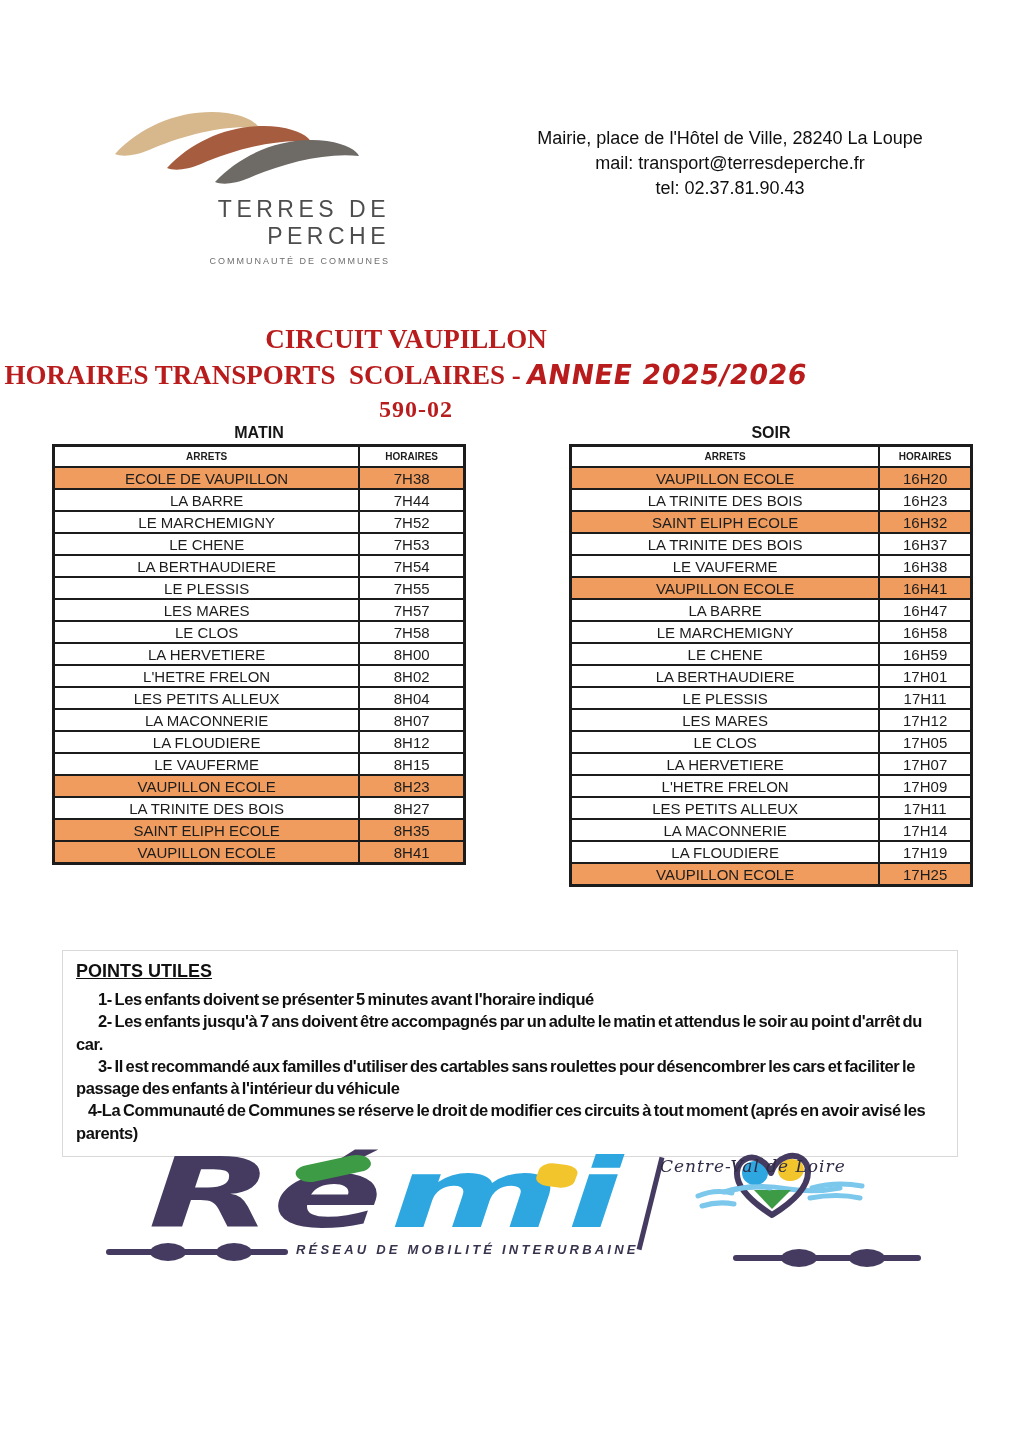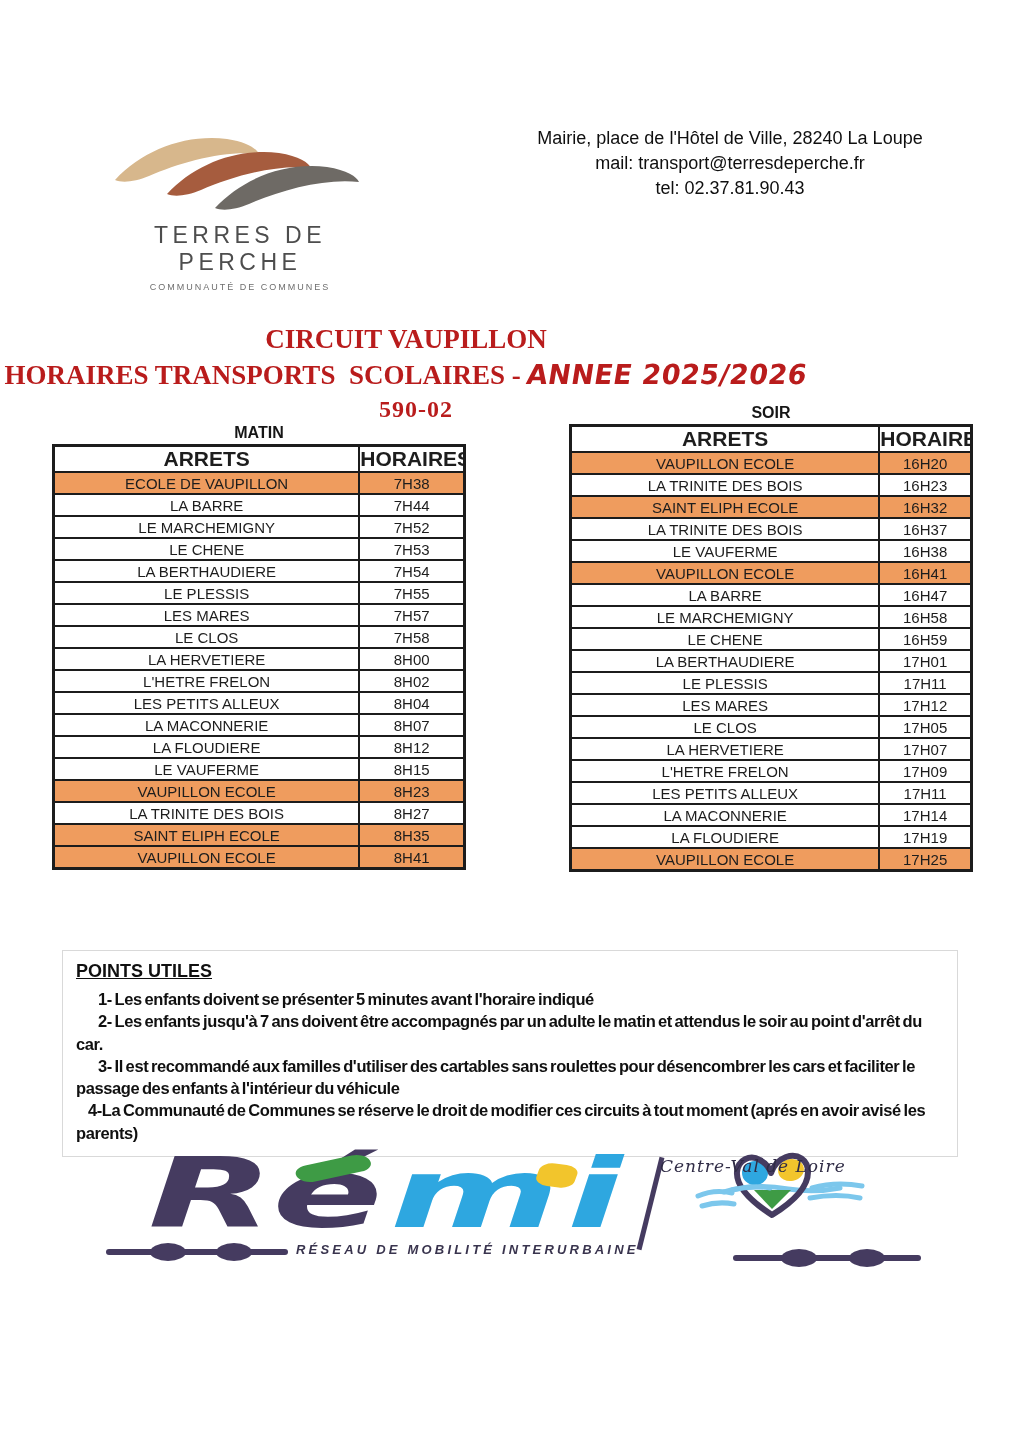--- a/index.html
+++ b/index.html
@@ -1,20 +1,20 @@
 <!DOCTYPE html>
 <html style="--highlight-orange: #EF9C5E; --table-border: #1c1c1c; --wave-tan: #D7B78C; --wave-rust: #A65C3E; --wave-gray: #6E6A65; --remi-purple: #453B60; --remi-blue: #2EA7E0; --remi-green: #3E9B45; --remi-yellow: #F2C52C; --heart-wave-blue: #7CC7EC;"><head>
 <meta charset="utf-8">
 <style>
   html,body{margin:0;padding:0;background:#ffffff;}
   .page{position:relative;width:1024px;height:1448px;background:#ffffff;overflow:hidden;
         font-family:"Liberation Sans",sans-serif;color:#111;}
 
   
-  .logo-block{position:absolute;left:90px;top:136px;width:300px;text-align:center;}
+  .logo-block{position:absolute;left:90px;top:110px;width:300px;text-align:right;}
   .logo-waves{display:block;margin:0 auto;}
   .wave-tan{fill:var(--wave-tan);}
   .wave-rust{fill:var(--wave-rust);}
   .wave-gray{fill:var(--wave-gray);}
   .logo-title{margin-top:8px;font-size:23px;letter-spacing:4.5px;color:#4d4d4d;font-weight:400;}
   .logo-subtitle{margin-top:6px;font-size:9px;letter-spacing:2px;color:#6e6e6e;font-weight:400;}
 
   .contact{position:absolute;left:500px;top:126px;width:460px;text-align:center;
            font-size:18px;line-height:1.4;color:#0f0f0f;}
 
@@ -26,24 +26,24 @@
   .title-year{display:inline-block;font-family:"DejaVu Sans",sans-serif;font-size:27px;
               font-weight:bold;transform:skewX(-9deg) scaleY(1.02);letter-spacing:0.5px;}
   .title-line3{font-size:24px;margin-top:5px;letter-spacing:1px;padding-left:20px;}
 
   
   .sched{position:absolute;}
   .sched-caption{text-align:center;font-weight:bold;font-size:16px;color:#161616;margin-bottom:2px;}
   table.timetable{border-collapse:collapse;width:100%;table-layout:fixed;border:3px solid var(--table-border);}
   .timetable th,.timetable td{border:2px solid var(--table-border);text-align:center;padding:0;height:20px;
       font-size:15px;color:#1d1d1d;overflow:hidden;white-space:nowrap;}
-  .timetable th{font-size:21px;font-weight:bold;height:19px;}
+  .timetable th{font-size:10px;font-weight:bold;height:19px;}
   tr.hl td{background:var(--highlight-orange);}
   .m-pos{left:52px;top:424px;width:414px;}
-  .s-pos{left:537px;top:404px;width:404px;padding-left:32px;}
+  .s-pos{left:537px;top:424px;width:404px;padding-left:32px;}
 
   
   .notes{position:absolute;left:62px;top:950px;width:868px;border:1px solid #d9d9d9;
          padding:10px 13px 12px 13px;color:#101010;}
   .notes-title{font-size:18px;font-weight:bold;text-decoration:underline;margin:0 0 6px 0;}
   .notes p{margin:0;font-size:16.5px;font-weight:bold;line-height:1.35;
            letter-spacing:-0.4px;word-spacing:-1.5px;text-indent:22px;}
   .notes p:last-child{text-indent:12px;}
 
   

